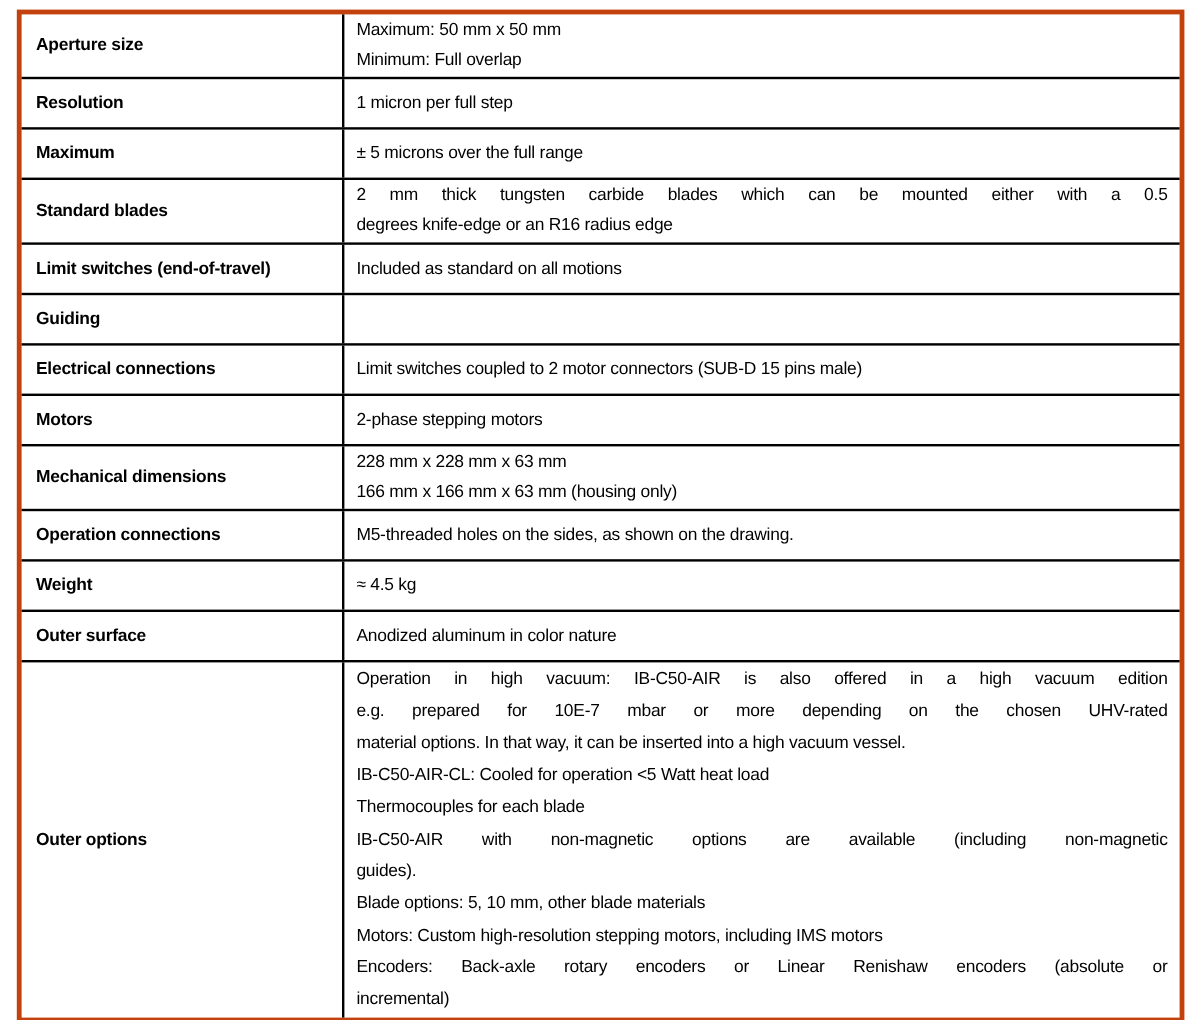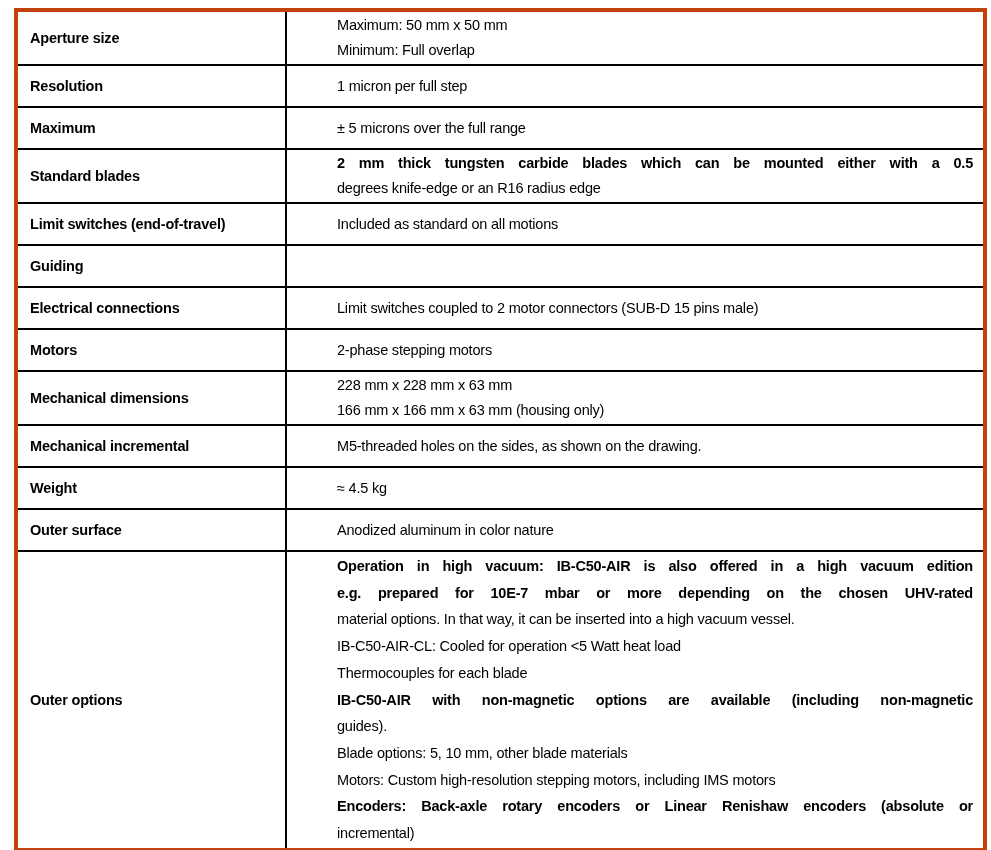--- a/index.html
+++ b/index.html
@@ -42,34 +42,32 @@
     overflow: visible;
   }
   .value-cell {
     flex: 1 1 auto;
     box-sizing: border-box;
     padding: 1px 10px;
     display: flex;
     flex-direction: column;
     justify-content: center;
     min-width: 0;
-    margin-left: 40px;
   }
   .line {
     line-height: 25px;
   }
   .row.tall .line {
     line-height: 26.7px;
   }
   
   .line.j {
     text-align: justify;
     text-align-last: justify;
     text-justify: inter-word;
-    font-weight: bold;
   }
 </style>
 </head>
 <body>
 
 <div class="spec-table" id="spec-table">
     <div class="row">
       <div class="label-cell">Aperture size</div>
       <div class="value-cell">
         <div class="line">Maximum: 50 mm x 50 mm</div>
@@ -117,21 +115,21 @@
       </div>
     </div>
     <div class="row">
       <div class="label-cell">Mechanical dimensions</div>
       <div class="value-cell">
         <div class="line">228 mm x 228 mm x 63 mm</div>
         <div class="line">166 mm x 166 mm x 63 mm (housing only)</div>
       </div>
     </div>
     <div class="row">
-      <div class="label-cell">Mechanical incremental</div>
+      <div class="label-cell">Operation connections</div>
       <div class="value-cell">
         <div class="line">M5-threaded holes on the sides, as shown on the drawing.</div>
       </div>
     </div>
     <div class="row">
       <div class="label-cell">Weight</div>
       <div class="value-cell">
         <div class="line">≈ 4.5 kg</div>
       </div>
     </div>

